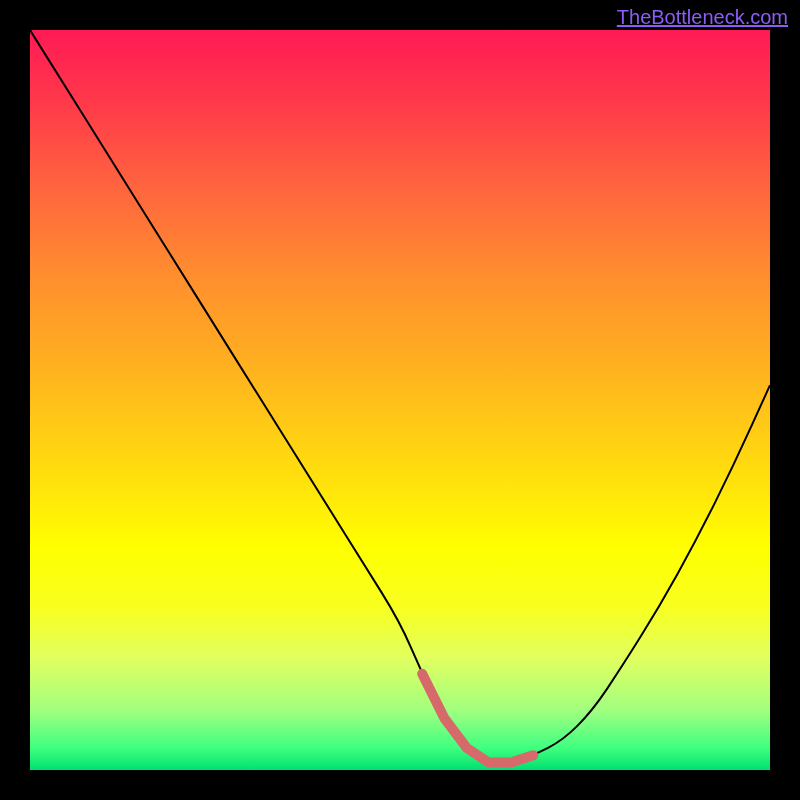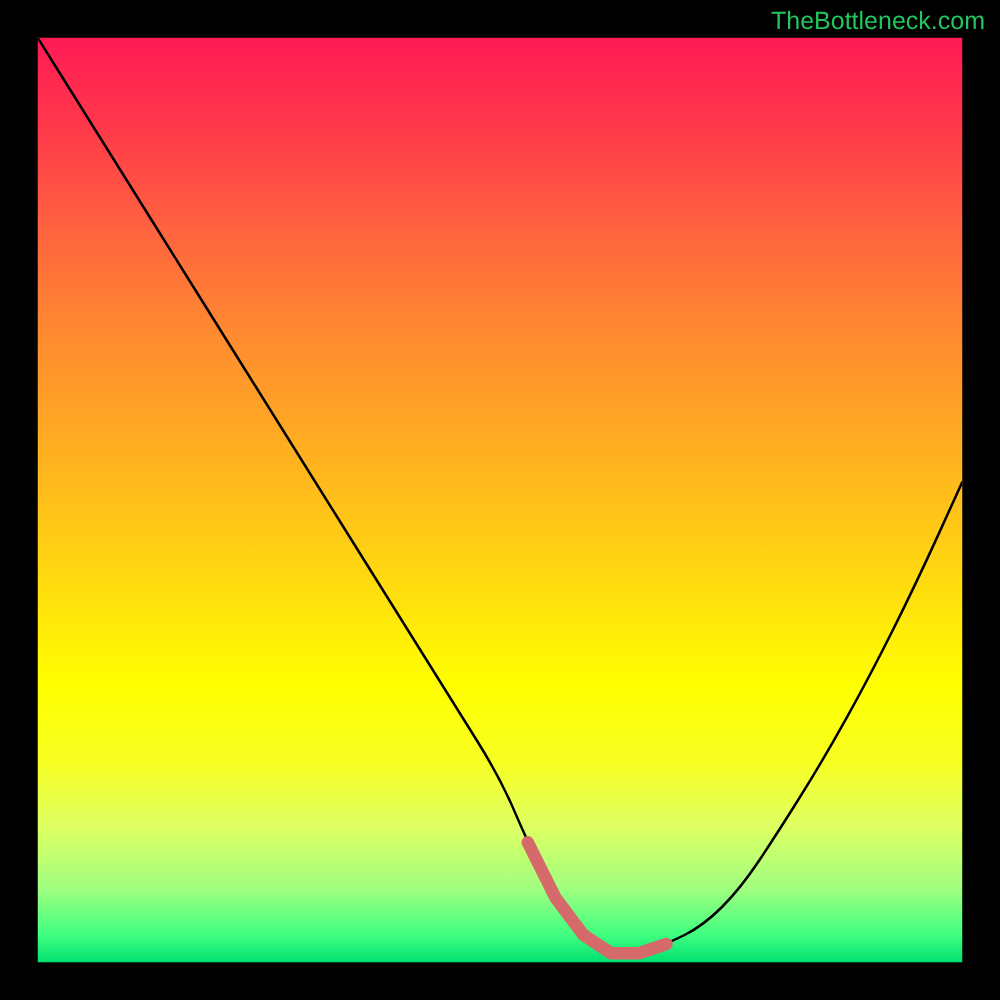--- a/index.html
+++ b/index.html
@@ -1,24 +1,25 @@
 <!DOCTYPE html>
 <html><head>
 <meta charset="utf-8">
 <style>
   * { margin: 0; padding: 0; box-sizing: border-box; }
   body { width: 800px; height: 800px; background: #000; position: relative; font-family: Arial, sans-serif; }
   .watermark {
     position: absolute;
     top: 6px;
     right: 12px;
-    color: #22c55e;
+    color: #8b5cf6;
     font-size: 20px;
     font-weight: normal;
     z-index: 10;
+    text-decoration: underline;
   }
   .plot-area {
     position: absolute;
     left: 30px;
     top: 30px;
     width: 740px;
     height: 740px;
     overflow: hidden;
   }
   .gradient-bg {

